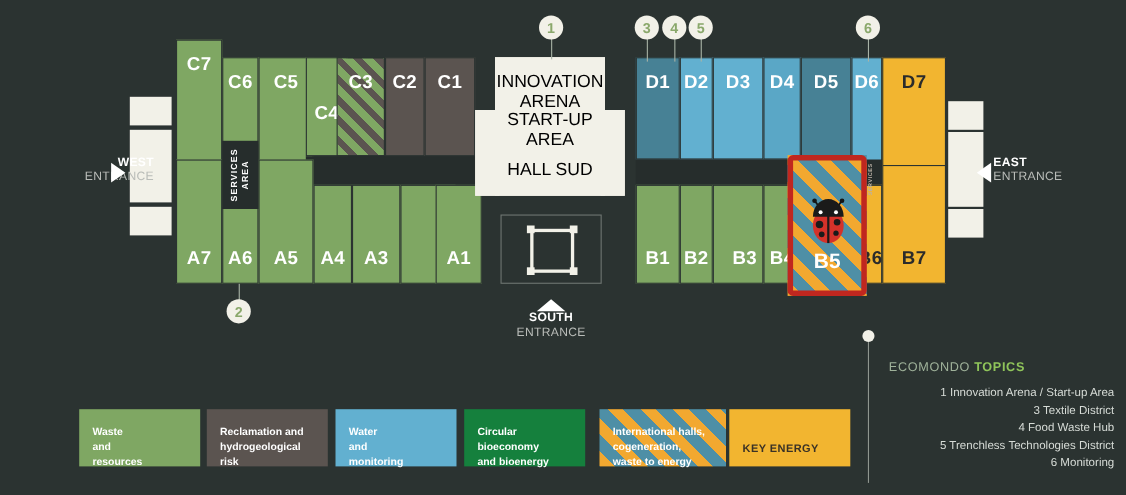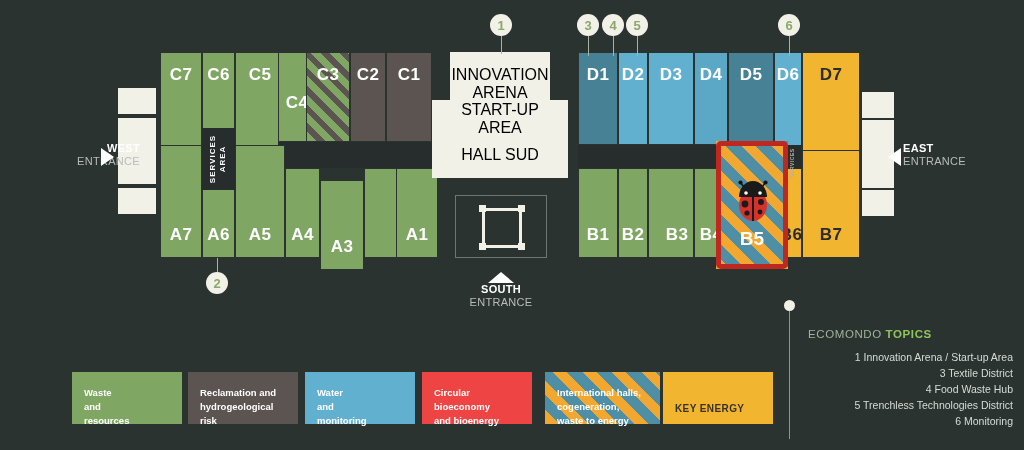--- a/index.html
+++ b/index.html
@@ -141,21 +141,21 @@
 </style>
 </head>
 <body>
 
 <div class="map">
 
   <div class="abs" style="left:118px;top:88px;width:38px;height:26px;background:#f2f1e8;"></div>
   <div class="abs" style="left:118px;top:118px;width:38px;height:66px;background:#f2f1e8;"></div>
   <div class="abs" style="left:118px;top:188px;width:38px;height:26px;background:#f2f1e8;"></div>
 
-  <div class="blk green top" style="left:160px;top:52px;width:42px;height:183px;">
+  <div class="blk green top" style="left:160px;top:36px;width:42px;height:183px;">
     <span class="lbl">C7</span>
   </div>
   <div class="blk green top" style="left:202px;top:52px;width:33px;height:79px;">
     <span class="lbl">C6</span>
   </div>
   <div class="blk green top" style="left:235px;top:52px;width:50px;height:183px;">
     <span class="lbl">C5</span>
   </div>
   <div class="blk green top" style="left:278px;top:52px;width:38px;height:90px;align-items:center;">
     <span class="lbl">C4</span>
@@ -177,21 +177,21 @@
   </div>
   <div class="blk green bot" style="left:202px;top:188px;width:33px;height:70px;">
     <span class="lbl">A6</span>
   </div>
   <div class="blk green bot" style="left:235px;top:145px;width:50px;height:113px;">
     <span class="lbl">A5</span>
   </div>
   <div class="blk green bot" style="left:285px;top:168px;width:35px;height:90px;">
     <span class="lbl">A4</span>
   </div>
-  <div class="blk green bot" style="left:320px;top:180px;width:44px;height:90px;">
+  <div class="blk green bot" style="left:320px;top:168px;width:44px;height:90px;">
     <span class="lbl">A3</span>
   </div>
   <div class="blk green bot" style="left:364px;top:168px;width:42px;height:90px;padding-left:48px;">
     <span class="lbl">A2</span>
   </div>
   <div class="blk green bot" style="left:396px;top:168px;width:42px;height:90px;">
     <span class="lbl">A1</span>
   </div>
 
   <div class="services" style="left:202px;top:128px;width:33px;height:62px;">
@@ -351,21 +351,21 @@
   <div class="legend-item" style="left:188px;top:372px;width:110px;height:52px;background:#5b5450;">
     <div>Reclamation and</div>
     <div>hydrogeological</div>
     <div>risk</div>
   </div>
   <div class="legend-item" style="left:305px;top:372px;width:110px;height:52px;background:#62b0d0;">
     <div>Water</div>
     <div>and</div>
     <div>monitoring</div>
   </div>
-  <div class="legend-item" style="left:422px;top:372px;width:110px;height:52px;background:#ef4444;">
+  <div class="legend-item" style="left:422px;top:372px;width:110px;height:52px;background:#15803d;">
     <div>Circular</div>
     <div>bioeconomy</div>
     <div>and bioenergy</div>
   </div>
   <div class="legend-item hatch-int" style="left:545px;top:372px;width:115px;height:52px;">
     <div>International halls,</div>
     <div>cogeneration,</div>
     <div>waste to energy</div>
   </div>
   <div class="legend-item keyenergy" style="left:663px;top:372px;width:110px;height:52px;background:#f2b530;">

